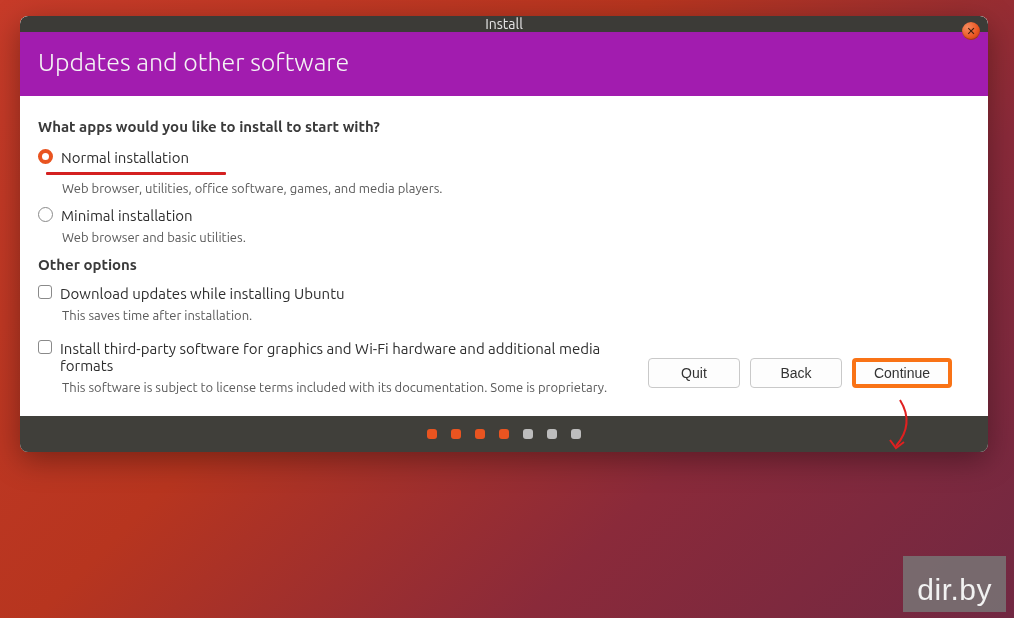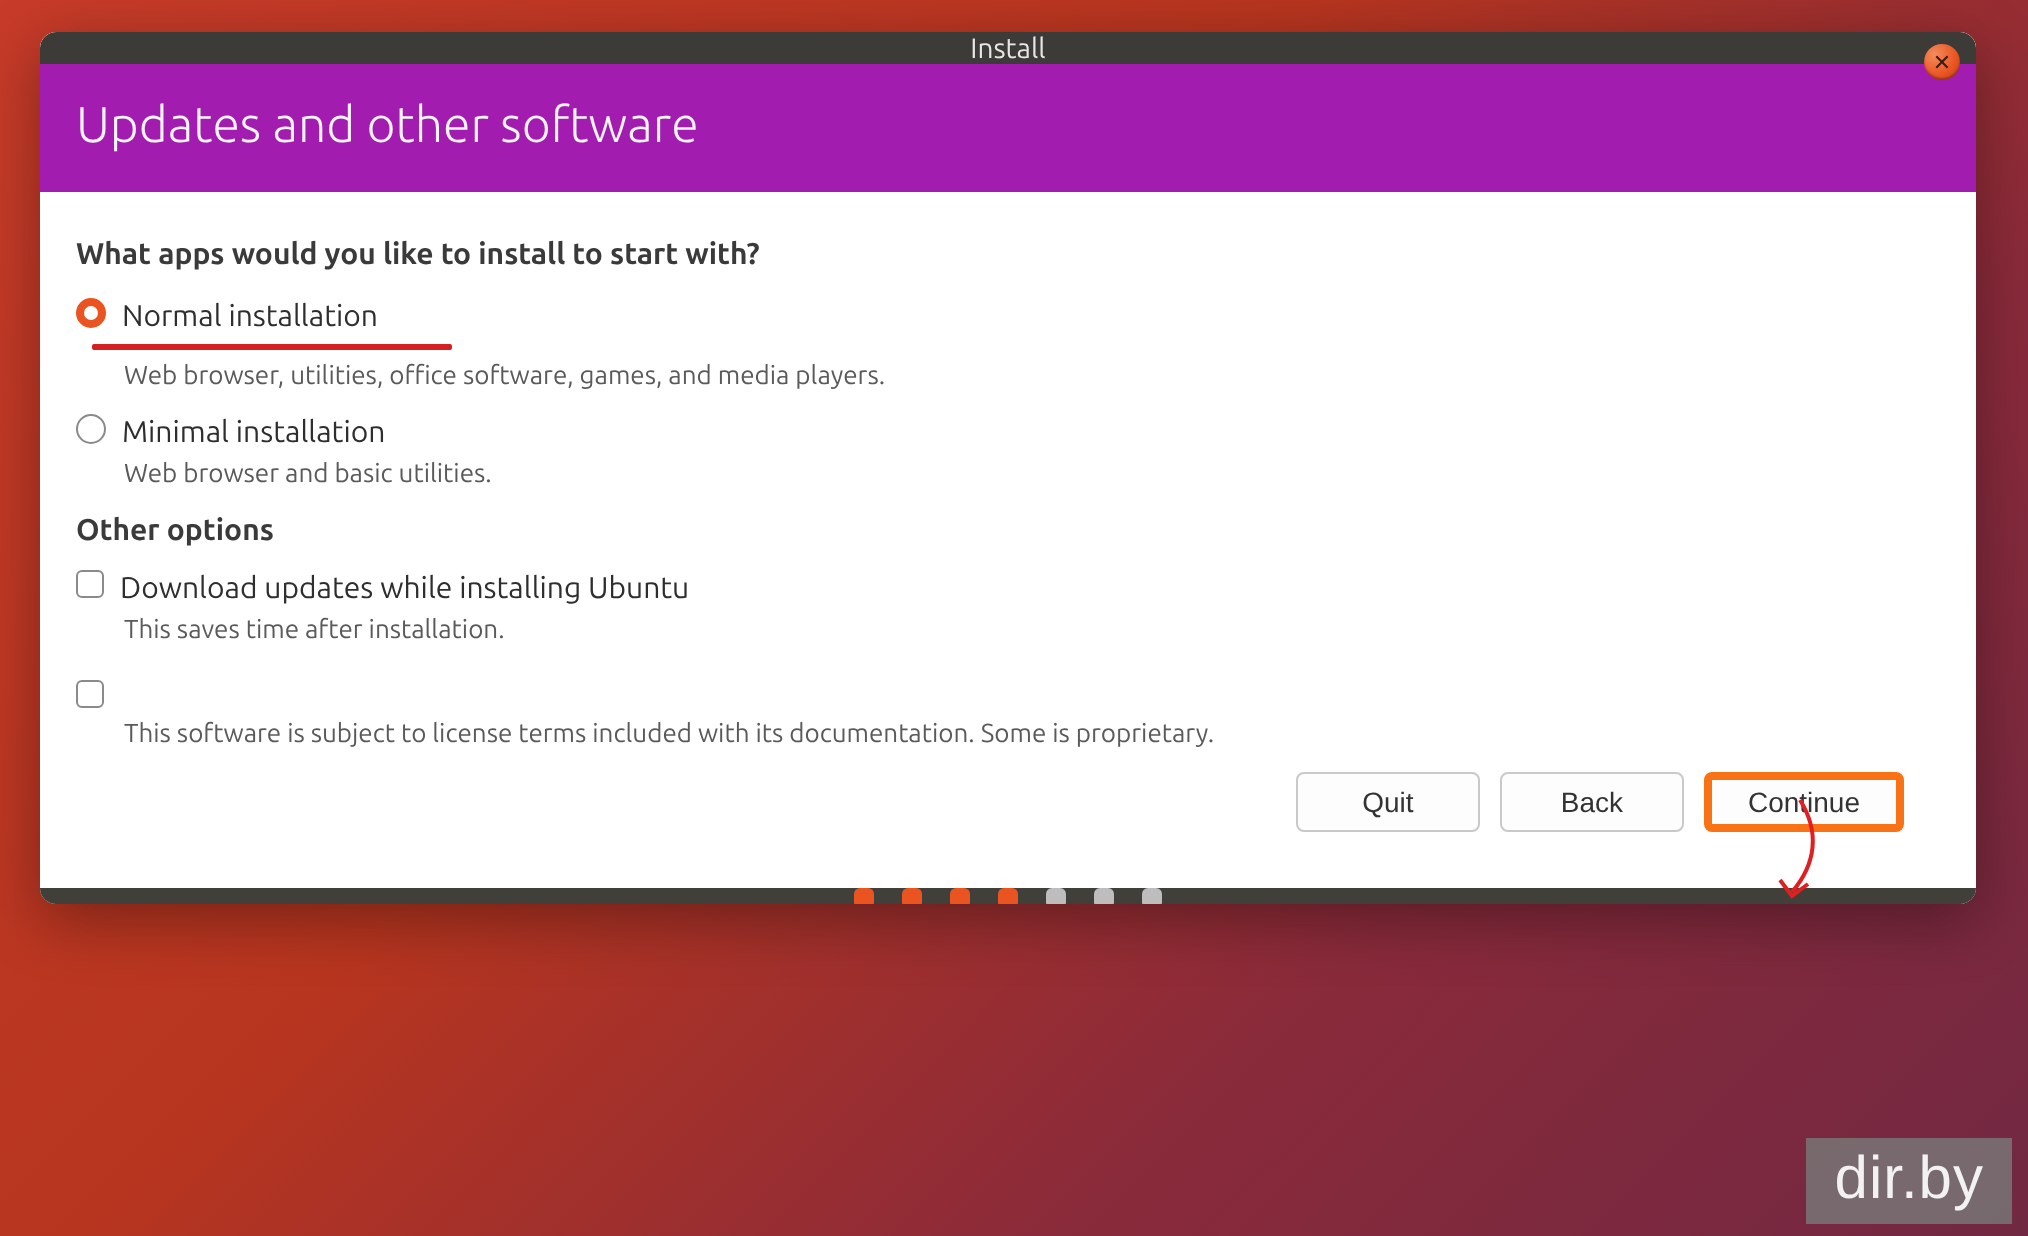--- a/index.html
+++ b/index.html
@@ -139,25 +139,25 @@
     position: absolute;
     right: 94px; top: 396px;
     pointer-events: none;
   }
   .watermark {
     position: absolute;
     right: 8px; bottom: 6px;
     background: rgba(120,120,120,0.82);
     color: #f2f2f2;
     font-size: 30px;
-    padding: 4px 14px 5px 14px;
+    padding: 17px 14px 5px 14px;
     font-family: Arial, sans-serif;
     letter-spacing: 0.5px;
   }
-  .flexcol { display:flex; flex-direction:column; height:100%; }
+  .flexcol { display:flex; flex-direction:row; height:100%; }
 </style>
 </head>
 <body>
 
 <div class="window">
   <div class="titlebar">
     <span>Install</span>
     <div class="close-btn">
       <span>✕</span>
     </div>
@@ -194,20 +194,21 @@
         <div class="opt-row">
           <span class="checkbox"></span>
           <span>Download updates while installing Ubuntu</span>
         </div>
       </div>
       <div class="opt-desc" style="margin-bottom:18px">This saves time after installation.</div>
 
       <div class="opt">
         <div class="opt-row">
           <span class="checkbox"></span>
+          <span>Install third-party software for graphics and Wi-Fi hardware and additional media formats</span>
         </div>
       </div>
       <div class="opt-desc">This software is subject to license terms included with its documentation. Some is proprietary.</div>
     </div>
 
     <div class="button-row">
       <button class="btn">Quit</button>
       <button class="btn">Back</button>
       <button class="btn primary">Continue</button>
     </div>

